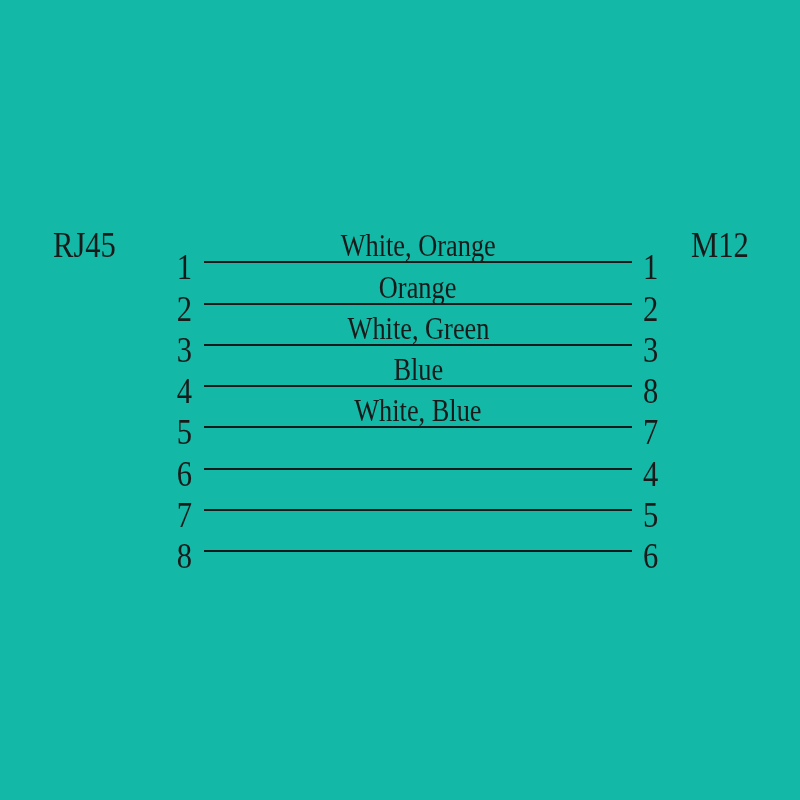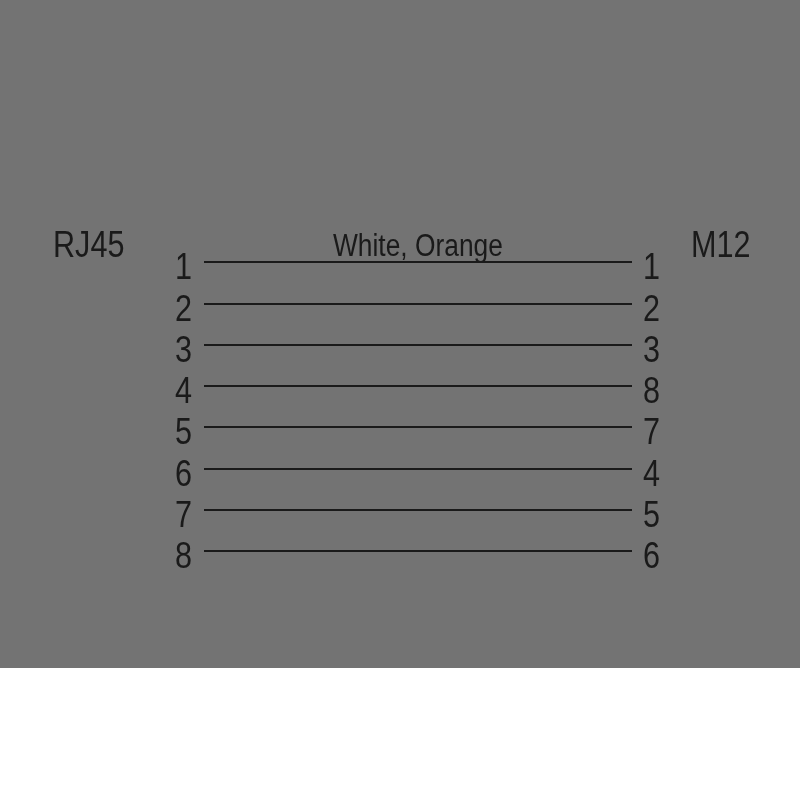--- a/index.html
+++ b/index.html
@@ -3,24 +3,24 @@
 <meta charset="utf-8">
 <style>
   html, body {
     margin: 0;
     padding: 0;
     background: #ffffff;
   }
   .stage {
     position: relative;
     width: 800px;
-    height: 668px;
-    background: #737373;
+    height: 800px;
+    background: #14b8a6;
     overflow: hidden;
-    font-family: Liberation Sans, sans-serif;
+    font-family: Liberation Serif, serif;
     color: #1a1a1a;
   }
   .connector-label {
     position: absolute;
     top: 227px;
     font-size: 36px;
     line-height: 1;
     white-space: nowrap;
     transform: scaleX(0.85);
     transform-origin: left center;
@@ -99,38 +99,50 @@
     <div class="row">
       <div class="wire-area">
         <span class="wire-label">White, Orange</span>
       </div>
       <div class="wire-line"></div>
       <div class="pin left">1</div>
       <div class="pin right">1</div>
     </div>
 
     <div class="row">
+      <div class="wire-area">
+        <span class="wire-label">Orange</span>
+      </div>
       <div class="wire-line"></div>
       <div class="pin left">2</div>
       <div class="pin right">2</div>
     </div>
 
     <div class="row">
+      <div class="wire-area">
+        <span class="wire-label">White, Green</span>
+      </div>
       <div class="wire-line"></div>
       <div class="pin left">3</div>
       <div class="pin right">3</div>
     </div>
 
     <div class="row">
+      <div class="wire-area">
+        <span class="wire-label">Blue</span>
+      </div>
       <div class="wire-line"></div>
       <div class="pin left">4</div>
       <div class="pin right">8</div>
     </div>
 
     <div class="row">
+      <div class="wire-area">
+        <span class="wire-label">White, Blue</span>
+      </div>
       <div class="wire-line"></div>
       <div class="pin left">5</div>
       <div class="pin right">7</div>
     </div>
 
     <div class="row">
       <div class="wire-line"></div>
       <div class="pin left">6</div>
       <div class="pin right">4</div>
     </div>

